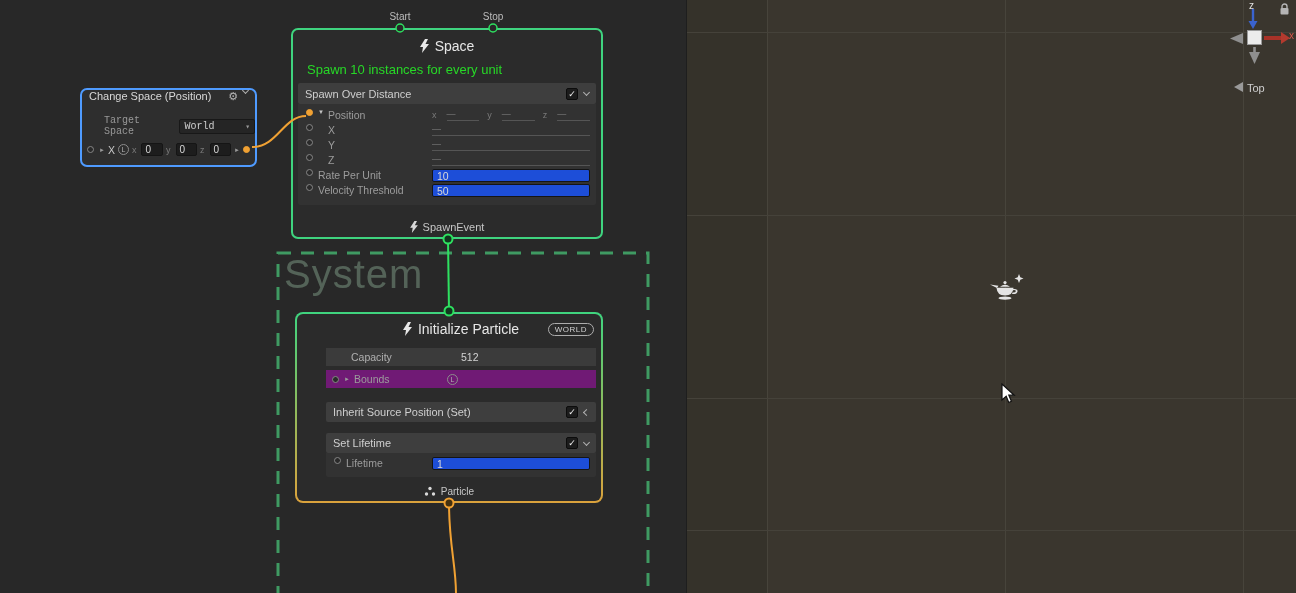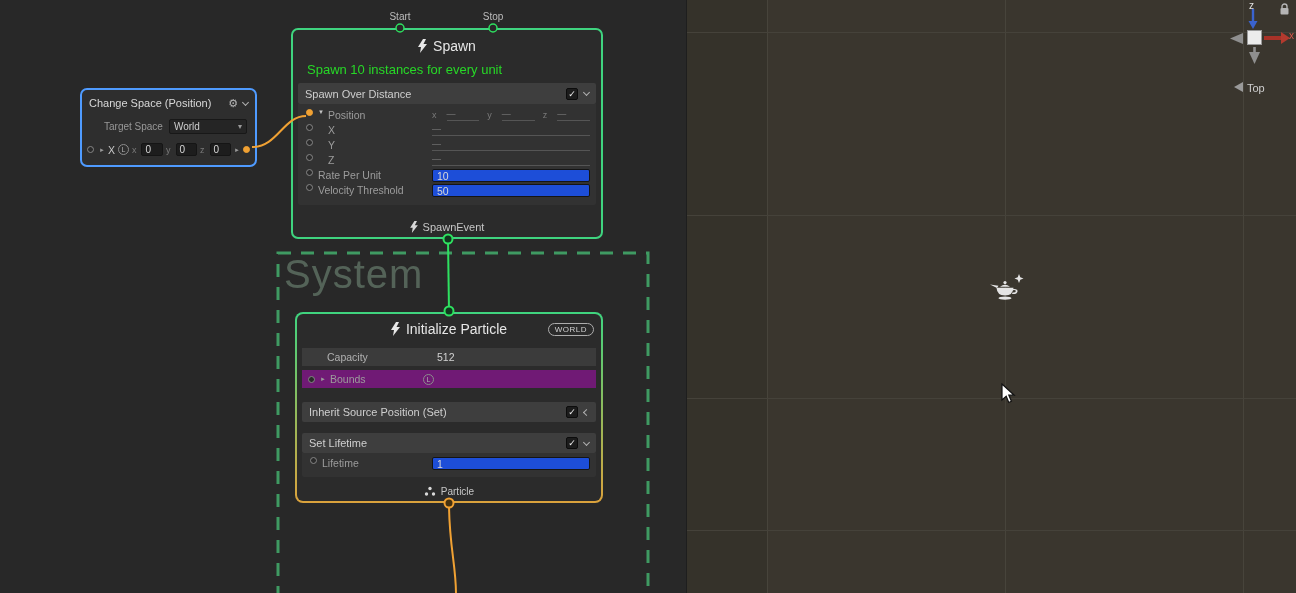--- a/index.html
+++ b/index.html
@@ -9,21 +9,21 @@
   
   .graph { position:absolute; left:0; top:0; width:686px; height:593px; background:#282828; }
 
   .flow-label { position:absolute; transform:translateX(-50%); font-size:10px; color:#bdbdbd; z-index:3; }
 
   .node { position:absolute; background:#2b2b2b; border-radius:7px; z-index:2; }
   .spawn-node { left:291px; top:28px; width:312px; height:211px; border:2px solid #3fd47f; }
   .cs-node { left:80px; top:88px; width:177px; height:79px; border:2px solid #4f9bff; background:#2e2e2e; }
   .init-wrap { position:absolute; left:295px; top:312px; width:308px; height:191px; padding:2px; border-radius:8px;
                background:linear-gradient(#3fd47f,#dba23c); z-index:2; }
-  .init-node { width:100%; height:100%; background:#2b2b2b; border-radius:6px; position:relative; }
+  .init-node { width:100%; height:100%; background:#2b2b2b; border-radius:6px; position:relative;padding-left:24px; }
 
   .ntitle { display:flex; align-items:center; justify-content:center; gap:6px; height:32px; color:#e6e6e6; font-size:14px; position:relative; }
   .nsub { padding:0 14px 6px; font-size:13px; color:#27d827; }
 
   .bhead { margin:0 5px; height:21px; background:#3e3e3e; display:flex; align-items:center; padding:0 7px; border-radius:2px; gap:6px; }
   .bhead .lbl { flex:1; font-size:11px; color:#cfcfcf; }
   .cbx { width:12px; height:12px; background:#1c1c1c; border:1px solid #0c0c0c; border-radius:2px; color:#eee;
          font-size:9px; line-height:10px; text-align:center; flex:none; }
   .chev { width:5px; height:5px; border-right:1.5px solid #b0b0b0; border-bottom:1.5px solid #b0b0b0; display:inline-block; flex:none; }
   .chev.down { transform:rotate(45deg); margin-top:-2px; }
@@ -37,24 +37,24 @@
   .val { margin-left:auto; width:158px; display:flex; align-items:center; }
   .fld { background:#1d4ed8; border:1px solid #151515; border-radius:2px; height:13px; line-height:12px; color:#d8d8d8;
          font-size:10.5px; padding:0 4px; width:100%; }
   .dash3 { gap:8px; }
   .ax { color:#7a7a7a; font-size:9px; margin-right:2px; }
   .dashline { flex:1; border-bottom:1px solid #555; color:#7a7a7a; font-size:9px; line-height:11px; height:12px; }
   .nfoot { position:absolute; bottom:4px; left:0; right:0; display:flex; align-items:center; justify-content:center; gap:5px;
            font-size:11px; color:#c6c6c6; }
 
   
-  .cs-head { height:26px; display:flex; align-items:center; padding:0 7px; gap:5px; }
+  .cs-head { height:26px; display:flex; padding:0 7px; gap:5px; }
   .cs-title { flex:1; font-size:11px; color:#d8d8d8; }
   .gear { font-size:11px; color:#b5b5b5; }
-  .cs-row1 { height:20px; display:flex; align-items:center; padding-left:22px; gap:6px; font-size:10px; color:#989898; }
+  .cs-row1 { height:20px; display:flex; align-items:center; padding-left:22px; gap:6px; font-size:10px; color:#989898;font-family:Liberation Mono, monospace; }
   .dropdown { width:78px; height:15px; background:#252525; border:1px solid #181818; border-radius:2px; display:flex;
               align-items:center; padding:0 4px; font-size:10px; color:#cfcfcf; }
   .caret { margin-left:auto; font-size:8px; color:#999; }
   .cs-row2 { height:27px; display:flex; align-items:center; padding:0 5px; gap:3px; font-size:10.5px; color:#c8c8c8; }
   .tri { font-size:6px; color:#9a9a9a; }
   .mini { width:25px; height:13px; background:#1d1d1d; border:1px solid #151515; border-radius:2px; font-size:10px;
           color:#d8d8d8; padding:0 3px; line-height:12px; }
   .space-toggle { width:11px; height:11px; border:1px solid #8c8c8c; border-radius:50%; font-size:7px; color:#b0b0b0;
                   display:flex; align-items:center; justify-content:center; flex:none; }
 
@@ -96,21 +96,21 @@
   <div class="flow-label" style="left:400px; top:11px;">Start</div>
   <div class="flow-label" style="left:493px; top:11px;">Stop</div>
 
   <div class="system-label">System</div>
 
   <div class="node spawn-node">
     <div class="ntitle">
       <svg width="9" height="14" viewBox="0 0 9 14">
           <path d="M5 0 L0 8 H3 L2 14 L9 5 H5.5 L8 0 Z" fill="#e8e8e8"></path>
         </svg>
-      <span>Spawn</span>
+      <span>Space</span>
     </div>
     <div class="nsub">Spawn 10 instances for every unit</div>
 
     <div class="bhead">
       <span class="lbl">Spawn Over Distance</span>
       <span class="cbx">✓</span>
       <span class="chev down"></span>
     </div>
 
     <div class="bbody">

